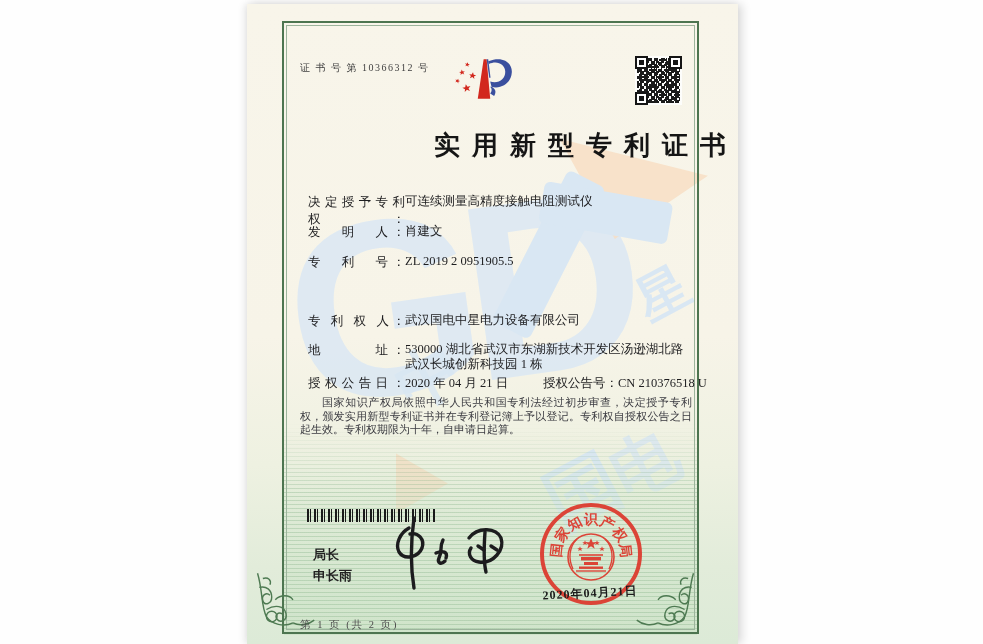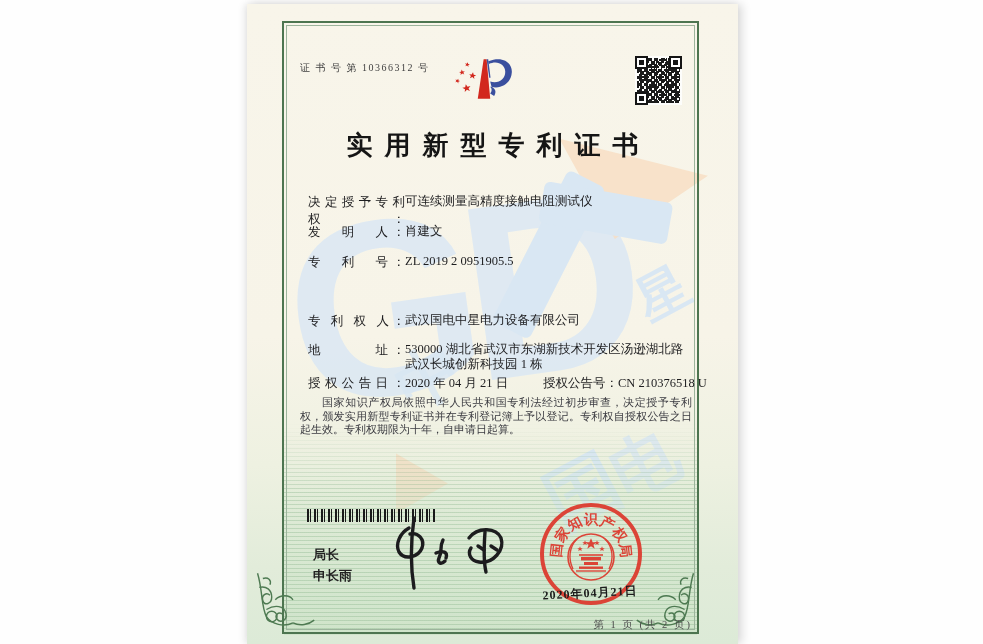--- a/index.html
+++ b/index.html
@@ -55,21 +55,21 @@
   .logo { position:absolute; left:200px; top:44px; width:72px; height:62px; }
   .qr { position:absolute; left:388px; top:52px; width:47px; height:49px; background:#fdfdfb; }
   .qr-mod { position:absolute; inset:2px;
       background:
         repeating-conic-gradient(#1b1b1b 0% 25%, rgba(0,0,0,0) 0% 50%) 0px 0px / 7px 7px,
         repeating-conic-gradient(#1b1b1b 0% 25%, rgba(0,0,0,0) 0% 50%) 2px 3px / 5px 5px; }
   .finder { position:absolute; width:13px; height:13px; border:2.5px solid #151515; background:#fff; }
   .finder:after { content:""; position:absolute; inset:2px; background:#151515; }
   .finder.tl { left:0; top:0; } .finder.tr { right:0; top:0; } .finder.bl { left:0; bottom:0; }
 
-  .title { position:absolute; left:0; width:100%; top:124px; text-align:center;
+  .title { position:absolute; left:0; width:100%; top:124px; text-align:right;
            font-size:26px; font-weight:bold; color:#151515; letter-spacing:12px; text-indent:12px; }
 
   
   .row { position:absolute; left:61px; font-size:12.5px; color:#1d1d1f; }
   .row .lab { display:inline-block; width:97px; text-align:justify; text-align-last:justify; vertical-align:top; }
   .row .val { display:inline-block; width:282px; vertical-align:top; line-height:15px; }
   .r0 { top:190px; } .r1 { top:220px; } .r2 { top:250px; } .r3 { top:279px; }
   .r4 { top:309px; } .r5 { top:338px; } .r6 { top:371px; }
   .grant2 { position:absolute; left:235px; top:0; white-space:nowrap; }
 
@@ -81,21 +81,21 @@
   
   .barcode { position:absolute; left:60px; top:505px; width:128px; height:13px;
       background:repeating-linear-gradient(90deg,#1a1a1a 0 2px,transparent 2px 3px,#1a1a1a 3px 4px,
                  transparent 4px 7px,#1a1a1a 7px 9px,transparent 9px 10px,#1a1a1a 10px 11px,transparent 11px 14px); }
   .signer { position:absolute; left:66px; top:540px; font-family:"Liberation Sans","DejaVu Sans",sans-serif;
             font-size:13px; font-weight:bold; color:#222; line-height:21px; }
   .signature { position:absolute; left:132px; top:500px; }
   .seal { position:absolute; left:291px; top:497px; width:106px; height:106px; opacity:.92; }
   .seal-date { position:absolute; left:273px; top:581px; width:140px; text-align:center;
                font-size:12px; font-weight:bold; color:#1c1c1c; letter-spacing:1px; transform:rotate(-3deg); }
-  .footer { position:absolute; left:53px; top:614px; width:392px; text-align:right;
+  .footer { position:absolute; left:53px; top:614px; width:392px; text-align:left;
             font-size:10.5px; color:#4c4c4c; letter-spacing:2px; }
 
   .flourish { position:absolute; width:62px; height:68px; }
   .flourish.fl { left:7px; top:560px; }
   .flourish.fr { left:388px; top:560px; transform:scaleX(-1); }
 </style>
 </head>
 <body>
 
 <div class="stage">

